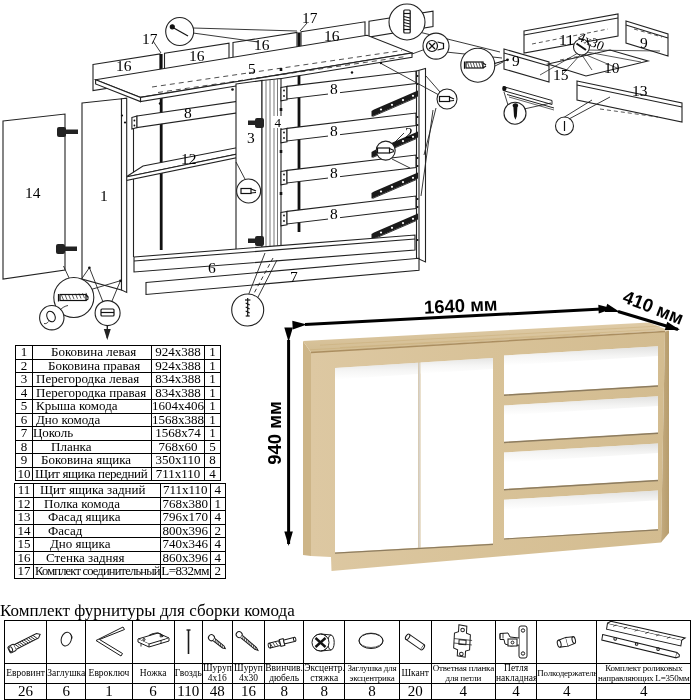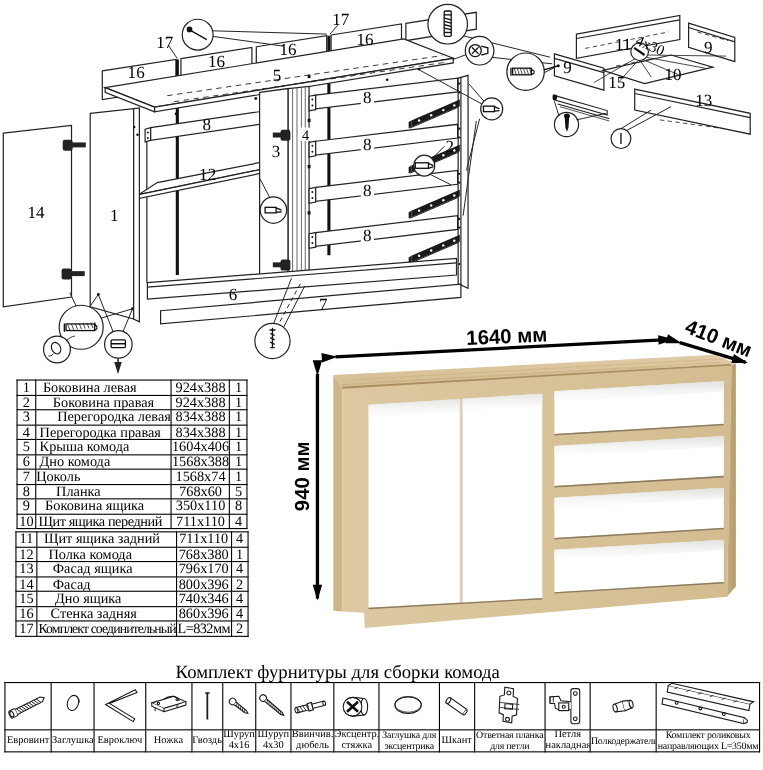--- a/index.html
+++ b/index.html
@@ -5,21 +5,21 @@
 html,body{margin:0;padding:0;background:#fff;}
 #root{position:relative;width:694px;height:700px;overflow:hidden;background:#fff;
   font-family:"Liberation Serif",serif;}
 table{border-collapse:collapse;table-layout:fixed;}
 .pt td{border:1px solid #000;font-size:13px;line-height:12.5px;padding:0;white-space:nowrap;overflow:hidden;color:#000;}
 .pt .num{text-align:center;}
 .pt .sz{text-align:center;}
 .pt .q{text-align:center;}
 #t1{position:absolute;left:15px;top:345px;}
 #t2{position:absolute;left:14px;top:483px;}
-#title{position:absolute;left:0;top:601px;width:614px;text-align:center;font-size:17px;color:#000;}
+#title{position:absolute;left:0;top:601px;width:614px;font-size:17px;color:#000;}
 #hw{position:absolute;left:4px;top:620px;width:687px;padding-left:48px;}
 #hw td{border:1px solid #000;padding:0;text-align:center;vertical-align:middle;color:#000;}
 #hw .nm{font-size:9.5px;line-height:9.5px;height:18.5px;white-space:nowrap;overflow:hidden;}
 #hw .qy{font-size:15px;line-height:14px;height:14.5px;overflow:hidden;}
 #hw .ic{height:42px;overflow:hidden;}
 #hw .sm{font-size:9px;letter-spacing:-0.2px;margin-top:32px;}
 svg{display:block;}
 .abs{position:absolute;}
 </style>
 </head>
@@ -29,33 +29,33 @@
 <table class="pt" id="t1">
 <colgroup>
         <col style="width:17px">
         <col style="width:119px">
         <col style="width:52px">
         <col style="width:16px">
       </colgroup>
 <tbody>
         <tr style="height:13.5px">
           <td class="num">1</td>
-          <td style="padding-left:6px">Боковина левая</td>
+          <td style="padding-left:18px">Боковина левая</td>
           <td class="sz">924х388</td>
           <td class="q">1</td>
         </tr>
 <tr style="height:13.5px">
           <td class="num">2</td>
           <td style="padding-left:15px">Боковина правая</td>
           <td class="sz">924х388</td>
           <td class="q">1</td>
         </tr>
 <tr style="height:13.5px">
           <td class="num">3</td>
-          <td style="padding-left:19px">Перегородка левая</td>
+          <td style="padding-left:3px">Перегородка левая</td>
           <td class="sz">834х388</td>
           <td class="q">1</td>
         </tr>
 <tr style="height:13.5px">
           <td class="num">4</td>
           <td style="padding-left:3px">Перегородка правая</td>
           <td class="sz">834х388</td>
           <td class="q">1</td>
         </tr>
 <tr style="height:13.5px">
@@ -324,20 +324,37 @@
           <td class="nm">Шуруп<br>4х16</td>
           <td class="nm">Шуруп<br>4х30</td>
           <td class="nm">Ввинчив.<br>дюбель</td>
 <td class="nm">Эксцентр.<br>стяжка</td>
           <td class="nm sm">Заглушка для<br>эксцентрика</td>
           <td class="nm">Шкант</td>
           <td class="nm sm">Ответная планка<br>для петли</td>
 <td class="nm" style="font-size:9.5px">Петля<br>накладная</td>
           <td class="nm sm">Полкодержатель</td>
           <td class="nm sm">Комплект роликовых<br>направляющих L=350мм</td>
+</tr>
+<tr>
+<td class="qy">26</td>
+          <td class="qy">6</td>
+          <td class="qy">1</td>
+          <td class="qy">6</td>
+<td class="qy">110</td>
+          <td class="qy">48</td>
+          <td class="qy">16</td>
+          <td class="qy">8</td>
+<td class="qy">8</td>
+          <td class="qy">8</td>
+          <td class="qy">20</td>
+          <td class="qy">4</td>
+<td class="qy">4</td>
+          <td class="qy">4</td>
+          <td class="qy">4</td>
 </tr>
 </tbody>
     </table>
 
 <svg class="abs" id="dresser" style="left:250px;top:280px" width="444" height="320" viewBox="250 280 444 320">
 <defs>
 <linearGradient id="wtop" x1="0" y1="0" x2="0" y2="1">
  <stop offset="0" stop-color="#dfcba6"></stop>
           <stop offset="1" stop-color="#d2bc91"></stop>
 </linearGradient>

